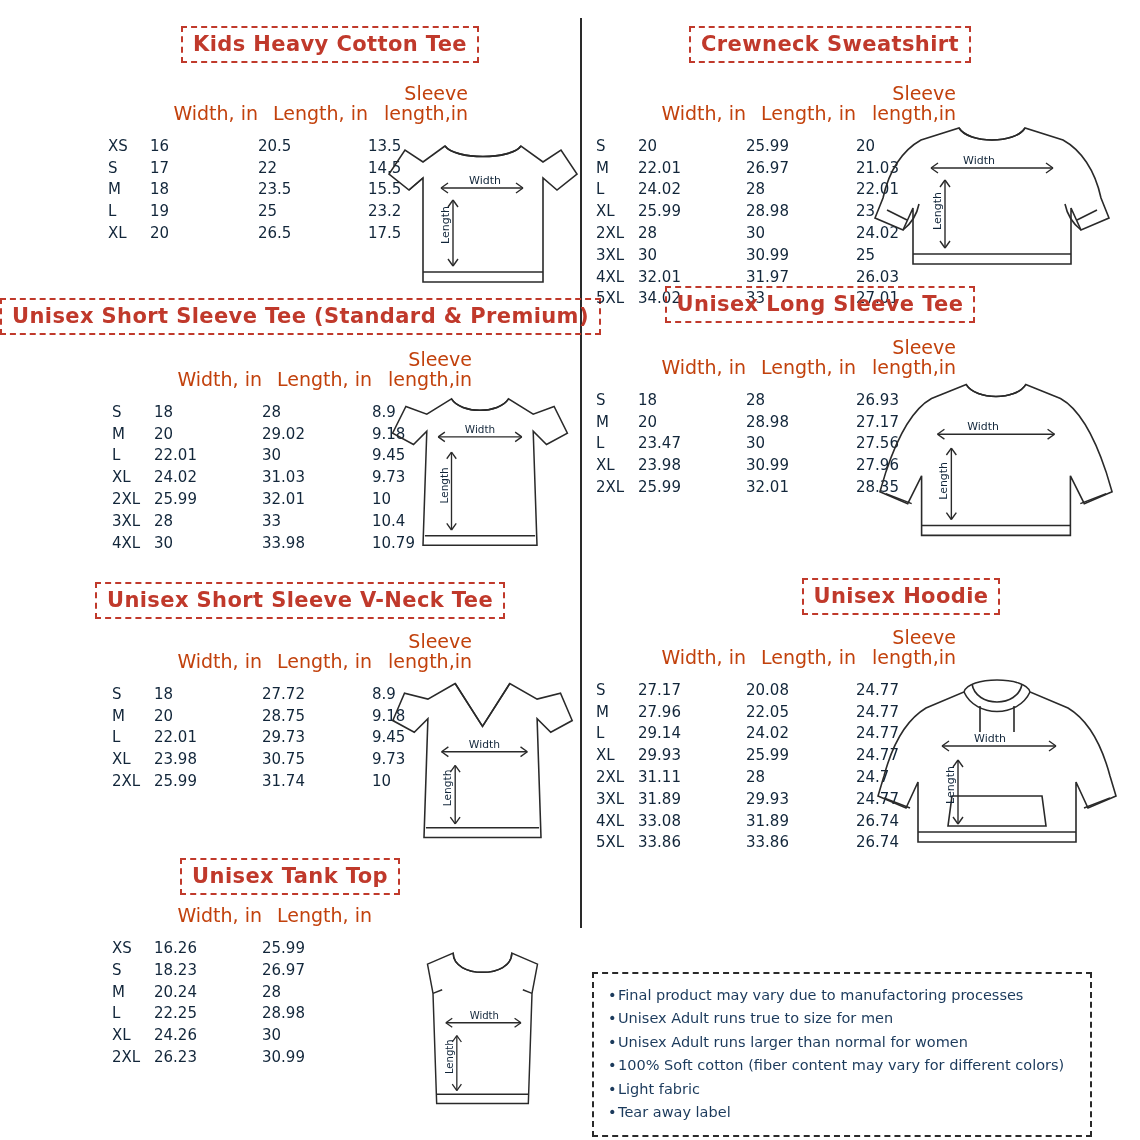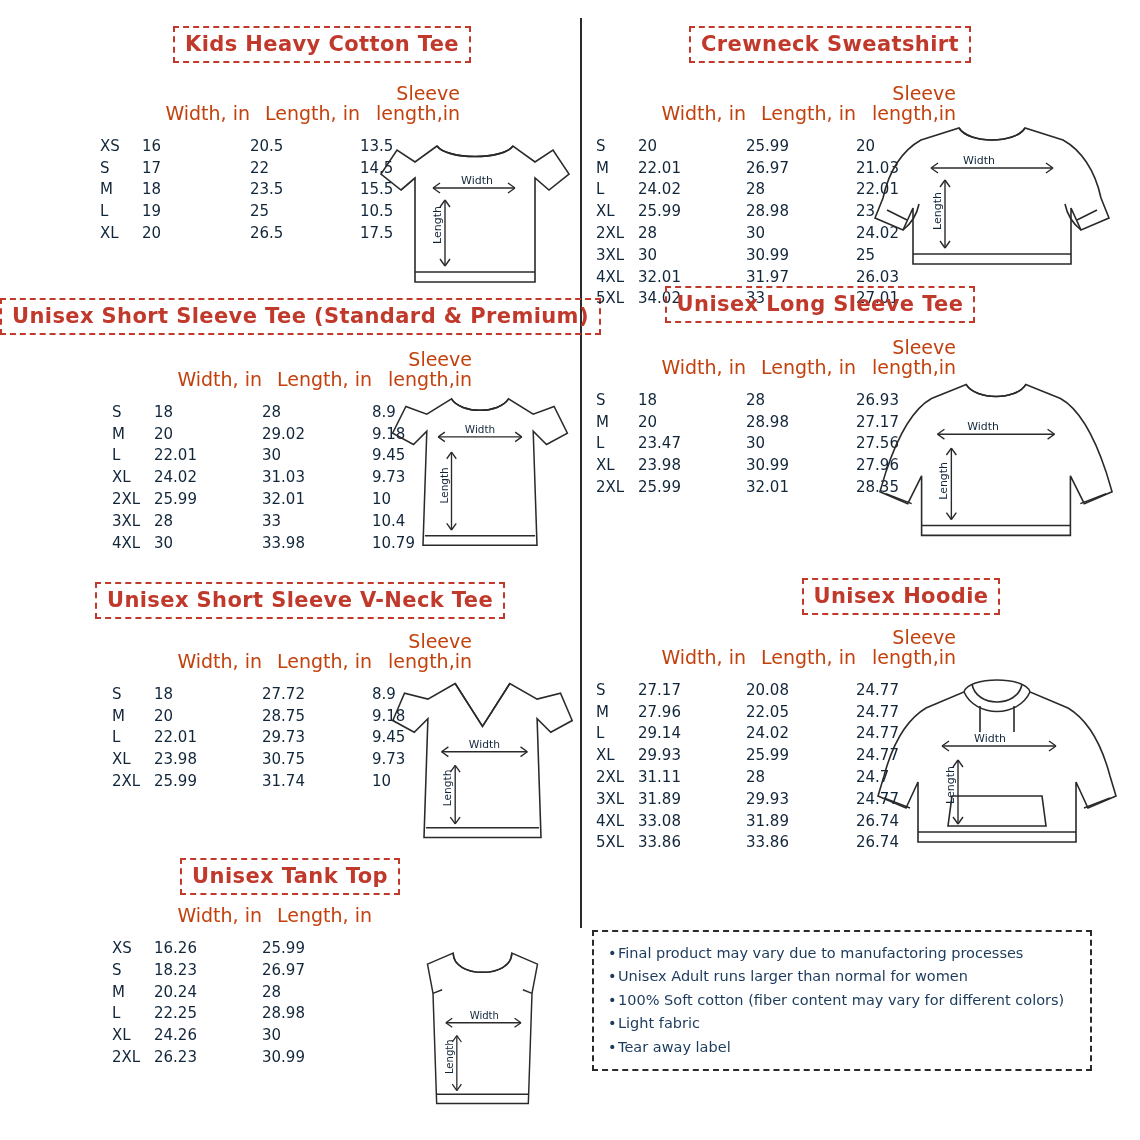--- a/index.html
+++ b/index.html
@@ -60,41 +60,41 @@
   td.sz{width:42px;font-size:15px;}
   th.c1,td.c1{width:108px;}
   th.c2,td.c2{width:110px;}
   th.c3,td.c3{width:100px;}
   th.pad,td.pad{width:42px;}
 
   .art{position:absolute;}
 
   .notes{
     position:absolute;
-    left:592px;top:930px;
+    left:592px;top:972px;
     width:470px;
     border:2px dashed #2a2a2a;
     padding:10px 12px 10px 14px;
     color:#1b3a5c;
     font-size:14.5px;
     line-height:1.62;
   }
   .notes div{white-space:nowrap;}
   .bullet{display:inline-block;width:10px;}
 
   .lbl{font-size:11px;fill:#12263a;}
 </style>
 </head>
 <body>
 
 <div class="page">
 
   <div class="divider"></div>
 
-  <div class="block" style="position:absolute;left:0;top:26px;width:580px;padding-left:32px;">
+  <div class="block" style="position:absolute;left:8px;top:26px;width:580px;padding-left:32px;">
     <div class="title-wrap">
       <span class="title">Kids Heavy Cotton Tee</span>
     </div>
     <table class="size" style="position:absolute;left:100px;top:58px;">
       <tbody>
           <tr>
         <th class="pad"></th>
         <th class="c1">Width, in</th>
         <th class="c2">Length, in</th>
         <th class="c3">
@@ -117,21 +117,21 @@
       <tr>
             <td class="sz">M</td>
             <td class="c1">18</td>
             <td class="c2">23.5</td>
             <td class="c3">15.5</td>
           </tr>
       <tr>
             <td class="sz">L</td>
             <td class="c1">19</td>
             <td class="c2">25</td>
-            <td class="c3">10.5</td>
+            <td class="c3">23.2</td>
           </tr>
       <tr>
             <td class="sz">XL</td>
             <td class="c1">20</td>
             <td class="c2">26.5</td>
             <td class="c3">17.5</td>
           </tr>
     </tbody>
       </table>
 
@@ -590,19 +590,20 @@
         <line x1="86" y1="94" x2="86" y2="158"></line>
         <path d="M86 94 l-5 7 M86 94 l5 7 M86 158 l-5 -7 M86 158 l5 -7"></path>
       </g>
       <text class="lbl" x="102" y="76">Width</text>
       <text class="lbl" x="82" y="138" transform="rotate(-90 82 138)">Length</text>
     </svg>
   </div>
 
   <div class="notes">
     <div><span class="bullet">•</span><span>Final product may vary due to manufactoring processes</span></div>
+    <div><span class="bullet">•</span><span>Unisex Adult runs true to size for men</span></div>
     <div><span class="bullet">•</span><span>Unisex Adult runs larger than normal for women</span></div>
     <div><span class="bullet">•</span><span>100% Soft cotton (fiber content may vary for different colors)</span></div>
     <div><span class="bullet">•</span><span>Light fabric</span></div>
     <div><span class="bullet">•</span><span>Tear away label</span></div>
   </div>
 
 </div>
 
 </body></html>

